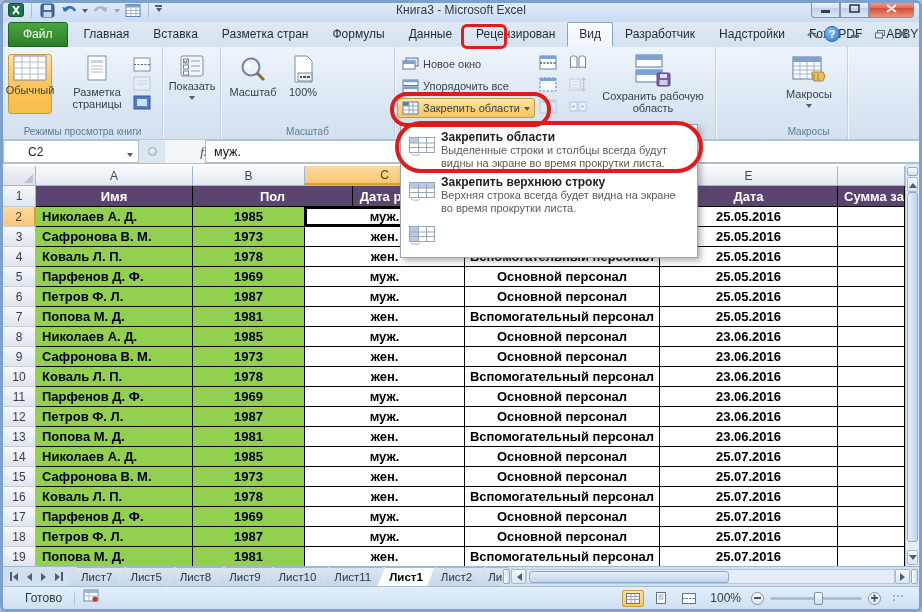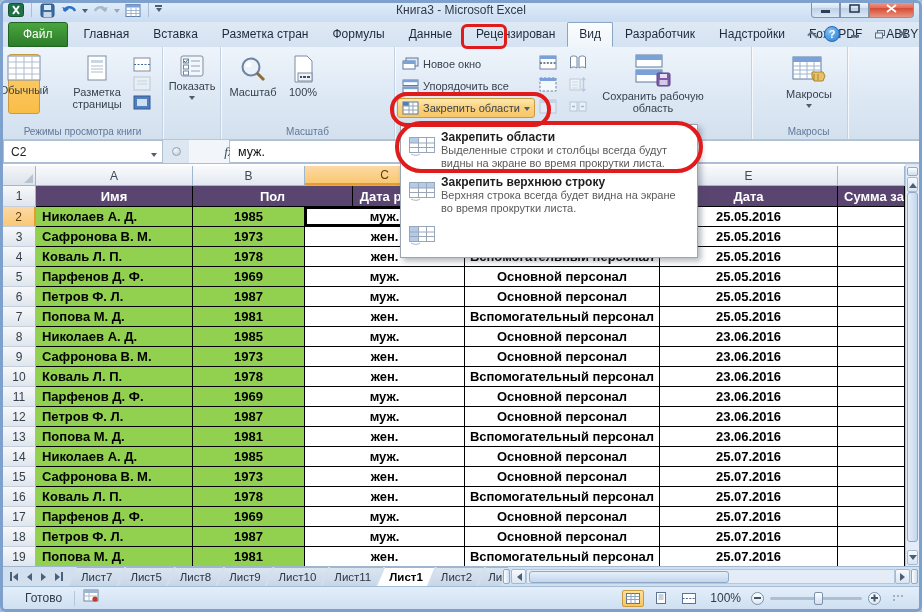--- a/index.html
+++ b/index.html
@@ -43,21 +43,21 @@
   .rbtn{position:absolute;display:flex;flex-direction:column;align-items:center;justify-content:flex-start;font-size:11px;color:#37424f;text-align:center;line-height:12px;border:1px solid transparent;border-radius:3px;}
   .rbtn .lbl{margin-top:3px;white-space:pre-line;}
   .rbtn.sel{background:linear-gradient(#fde29a,#fbc85f 45%,#f9bd49);border:1px solid #c89b3c;}
   .hbtn{position:absolute;display:flex;align-items:center;gap:4px;font-size:11px;color:#37424f;border:1px solid transparent;border-radius:3px;padding:2px 4px;white-space:nowrap;}
   .hbtn.hl{background:linear-gradient(#fdeab0,#fbd27e 45%,#f9c765);border:1px solid #c89b3c;}
   .sicon{position:absolute;width:22px;height:18px;border:1px solid transparent;border-radius:2px;display:flex;align-items:center;justify-content:center;}
   .dim{opacity:.45;}
 
   
   .fbar{position:absolute;left:3px;top:140px;width:916px;height:24px;background:#dde7f2;display:flex;align-items:stretch;border-bottom:1px solid #aebfd4;}
-  .namebox{width:160px;background:#fff;border:1px solid #aebfd4;display:flex;align-items:center;font-size:12px;color:#222;padding-left:7px;position:relative;}
+  .namebox{width:136px;background:#fff;border:1px solid #aebfd4;display:flex;align-items:center;font-size:12px;color:#222;padding-left:24px;position:relative;}
   .namebox .caret{position:absolute;right:5px;top:8px;}
   .fb-circle{width:26px;display:flex;align-items:center;justify-content:center;}
   .fb-circle i{width:9px;height:9px;border-radius:50%;background:radial-gradient(circle at 35% 30%,#f5f8fb,#b9c6d4);border:1px solid #93a5b8;}
   .fxbox{width:34px;display:flex;align-items:center;justify-content:center;font-size:13px;font-style:italic;font-family:"Liberation Serif",serif;color:#3a4a5c;border-right:1px solid #aebfd4;background:#f2f6fa;padding-left:40px;}
   .fvalue{flex:1;background:#fff;border-top:1px solid #aebfd4;border-bottom:1px solid #aebfd4;font-size:12.5px;color:#111;display:flex;align-items:center;padding-left:8px;}
 
   
   .gridarea{position:absolute;left:3px;top:164px;width:902px;height:402px;background:#fff;overflow:hidden;}
   .colletters{display:flex;height:20px;background:linear-gradient(#f9fafc,#e3e9f1);border-bottom:1px solid #9eb6ce;margin-top:2px;}
   .cl{border-right:1px solid #9eb6ce;display:flex;align-items:center;justify-content:center;font-size:12px;color:#3c4a5a;}
@@ -232,21 +232,21 @@
     <span class="mini-wc">
         <svg width="9" height="8">
           <path d="M0 0l8 7M8 0l-8 7" stroke="#5a6b7f" stroke-width="1.7"></path>
         </svg>
       </span>
   </div>
 
   <div class="ribbon">
 
     <div class="rgroup" style="left:0;width:160px;">
-      <div class="rbtn sel" style="left:5px;top:7px;width:32px;height:60px;">
+      <div class="rbtn sel" style="left:5px;top:7px;width:44px;height:60px;">
         <svg width="34" height="26">
             <rect x="1" y="1" width="32" height="24" fill="#fff" stroke="#7d8da1"></rect>
             <path d="M1 7h32M1 13h32M1 19h32M9 1v24M17 1v24M25 1v24" stroke="#aebccd"></path>
           </svg>
         <span class="lbl">Обычный</span>
       </div>
       <div class="rbtn" style="left:63px;top:7px;width:62px;height:60px;">
         <svg width="24" height="28">
             <rect x="3" y="1" width="18" height="24" fill="#fff" stroke="#7d8da1"></rect>
             <rect x="6" y="5" width="12" height="3" fill="#c9d6e6"></rect>
@@ -304,21 +304,21 @@
         <svg width="26" height="28">
             <path d="M5 1h12l5 5v21H5z" fill="#fff" stroke="#7d8da1"></path>
             <rect x="8" y="18" width="14" height="8" fill="#eef3f9" stroke="#7d8da1"></rect>
             <path d="M10 22h2M13 22h3M17 22h3" stroke="#40506a" stroke-width="2"></path>
           </svg>
         <span class="lbl">100%</span>
       </div>
       <div class="glabel">Масштаб</div>
     </div>
 
-    <div class="rgroup" style="left:392px;width:357px;">
+    <div class="rgroup" style="left:392px;width:321px;">
       <div class="hbtn" style="left:2px;top:7px;">
         <svg width="17" height="14">
             <rect x="4" y="1" width="12" height="8" fill="#dce9f6" stroke="#5d7aa0"></rect>
             <rect x="1" y="4" width="12" height="8" fill="#fff" stroke="#5d7aa0"></rect>
             <rect x="1" y="4" width="12" height="3" fill="#7ba2d8"></rect>
           </svg>
         <span>Новое окно</span>
       </div>
       <div class="hbtn" style="left:2px;top:29px;">
         <svg width="17" height="14">

